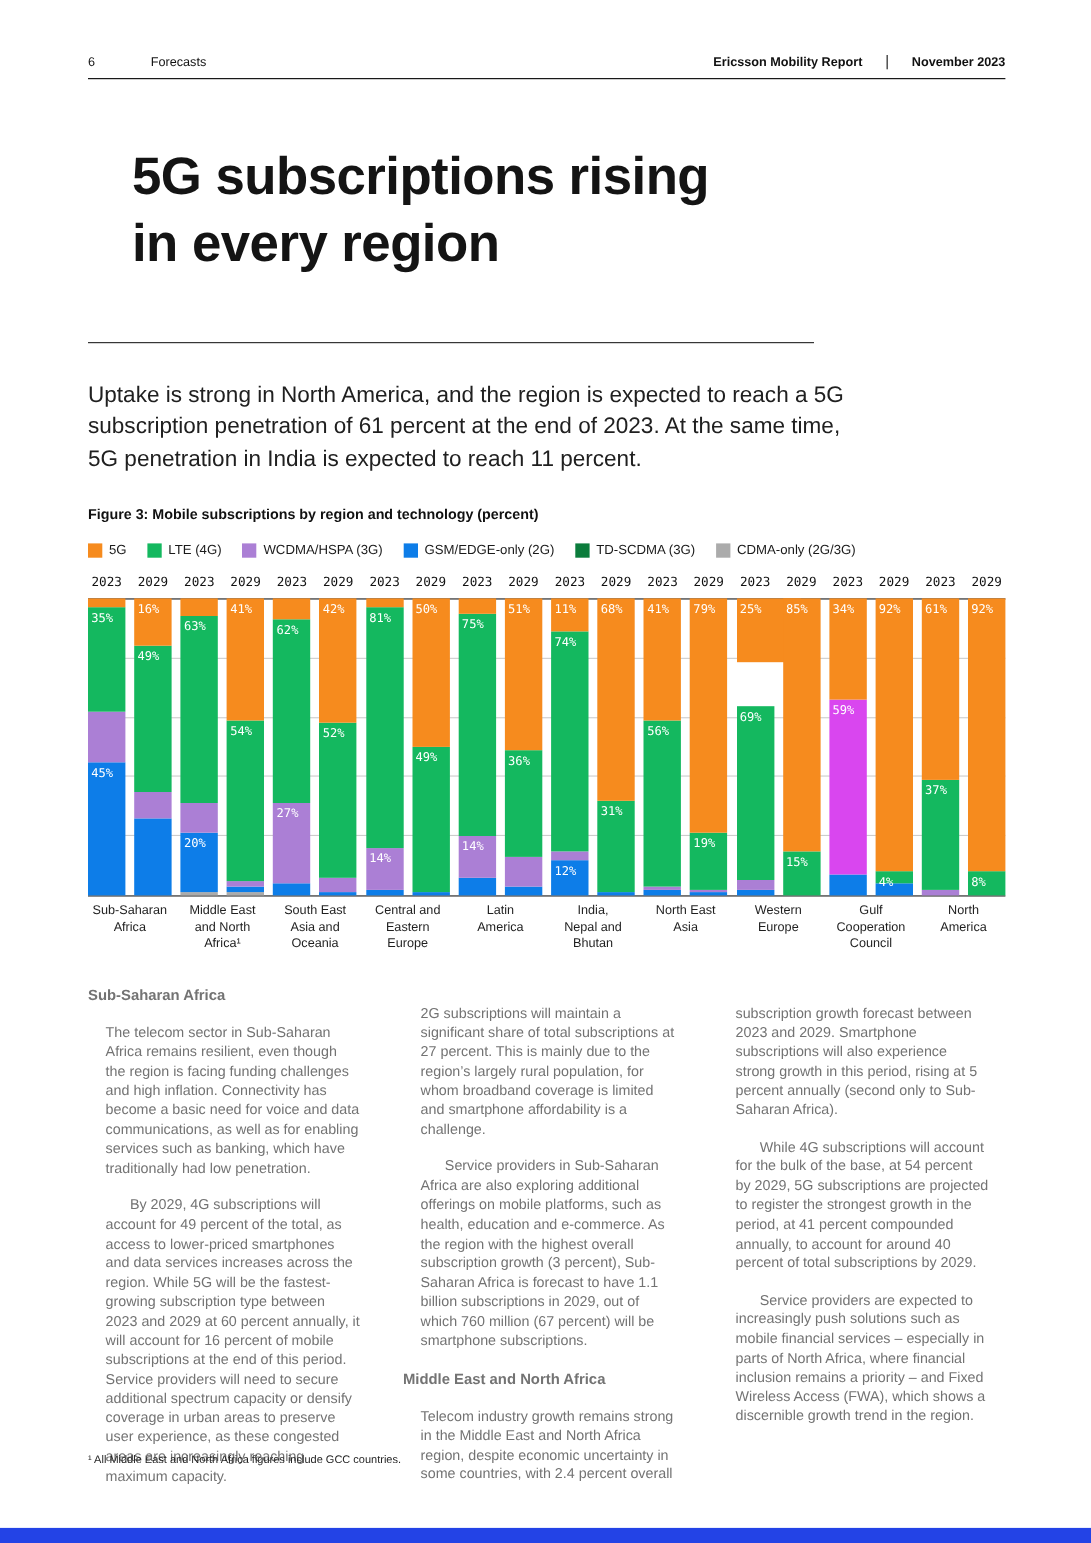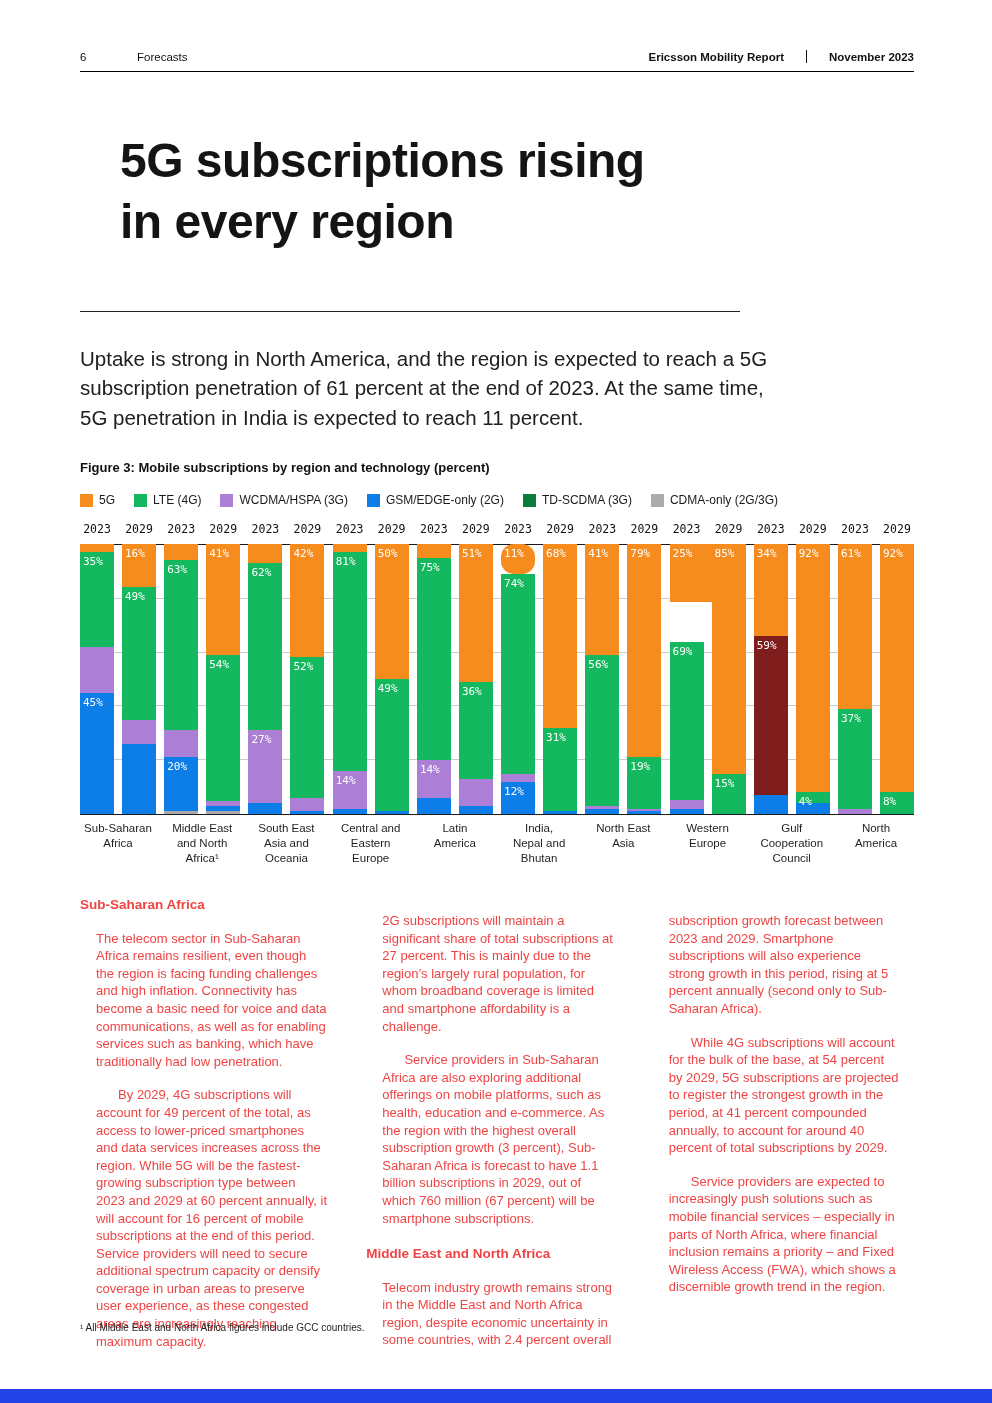--- a/index.html
+++ b/index.html
@@ -31,21 +31,21 @@
   .group-col{width:76px;flex:none;}
   .years{display:flex;gap:8px;height:22px;font-family:"DejaVu Sans Mono",monospace;font-size:11.5px;color:#111;}
   .year{flex:1;text-align:center;}
   .bars{display:flex;gap:8px;height:270px;}
   .bar{flex:1;display:flex;flex-direction:column-reverse;}
   .seg{position:relative;width:100%;}
   .seg-label{position:absolute;top:3px;left:3px;font-family:"DejaVu Sans Mono",monospace;font-size:11px;color:#ffffff;white-space:nowrap;}
   .region-label{margin-top:7px;text-align:center;font-size:11.5px;line-height:1.32;color:#1f1f1f;}
   
   .body-columns{position:absolute;top:896px;left:80px;right:76px;display:flex;gap:23px;}
-  .col{flex:1;font-size:13px;line-height:17.6px;color:#ef4444;}
+  .col{flex:1;font-size:13px;line-height:17.6px;color:#737373;}
   .col h3{font-size:13.5px;margin:18px 0 1px 0;}
   .col h3:first-child{margin-top:0;}
   .col p{margin:16px;}
   .col p.indent{text-indent:1.7em;}
   
   .footnote{position:absolute;top:1322px;left:80px;font-size:10px;color:#1f1f1f;}
   .footer-bar{position:absolute;bottom:0;left:0;width:100%;height:14px;}
 </style>
 </head>
 <body>
@@ -258,21 +258,21 @@
           </div>
           <div class="bars">
             <div class="bar">
               <div class="seg" style="height: 12%; background: rgb(13, 125, 232);">
                 <span class="seg-label">12%</span>
               </div>
               <div class="seg" style="height: 3%; background: rgb(171, 127, 213);"></div>
               <div class="seg" style="height: 74%; background: rgb(20, 184, 95);">
                 <span class="seg-label">74%</span>
               </div>
-              <div class="seg" style="height: 11%; background: rgb(246, 139, 30); border-radius: 13px;">
+              <div class="seg" style="height: 11%; background: rgb(246, 139, 30);">
                 <span class="seg-label">11%</span>
               </div>
             </div>
             <div class="bar">
               <div class="seg" style="height: 1%; background: rgb(13, 125, 232);"></div>
               <div class="seg" style="height: 31%; background: rgb(20, 184, 95);">
                 <span class="seg-label">31%</span>
               </div>
               <div class="seg" style="height: 68%; background: rgb(246, 139, 30);">
                 <span class="seg-label">68%</span>
@@ -338,21 +338,21 @@
           <div class="region-label">Western<br>Europe</div>
         </div>
         <div class="group-col">
           <div class="years">
             <div class="year">2023</div>
             <div class="year">2029</div>
           </div>
           <div class="bars">
             <div class="bar">
               <div class="seg" style="height: 7%; background: rgb(13, 125, 232);"></div>
-              <div class="seg" style="height: 59%; background: #7f1d1d;">
+              <div class="seg" style="height: 59%; background: #d946ef;">
                 <span class="seg-label">59%</span>
               </div>
               <div class="seg" style="height: 34%; background: rgb(246, 139, 30);">
                 <span class="seg-label">34%</span>
               </div>
             </div>
             <div class="bar">
               <div class="seg" style="height: 4%; background: rgb(13, 125, 232);"></div>
               <div class="seg" style="height: 4%; background: rgb(20, 184, 95);">
                 <span class="seg-label">4%</span>

